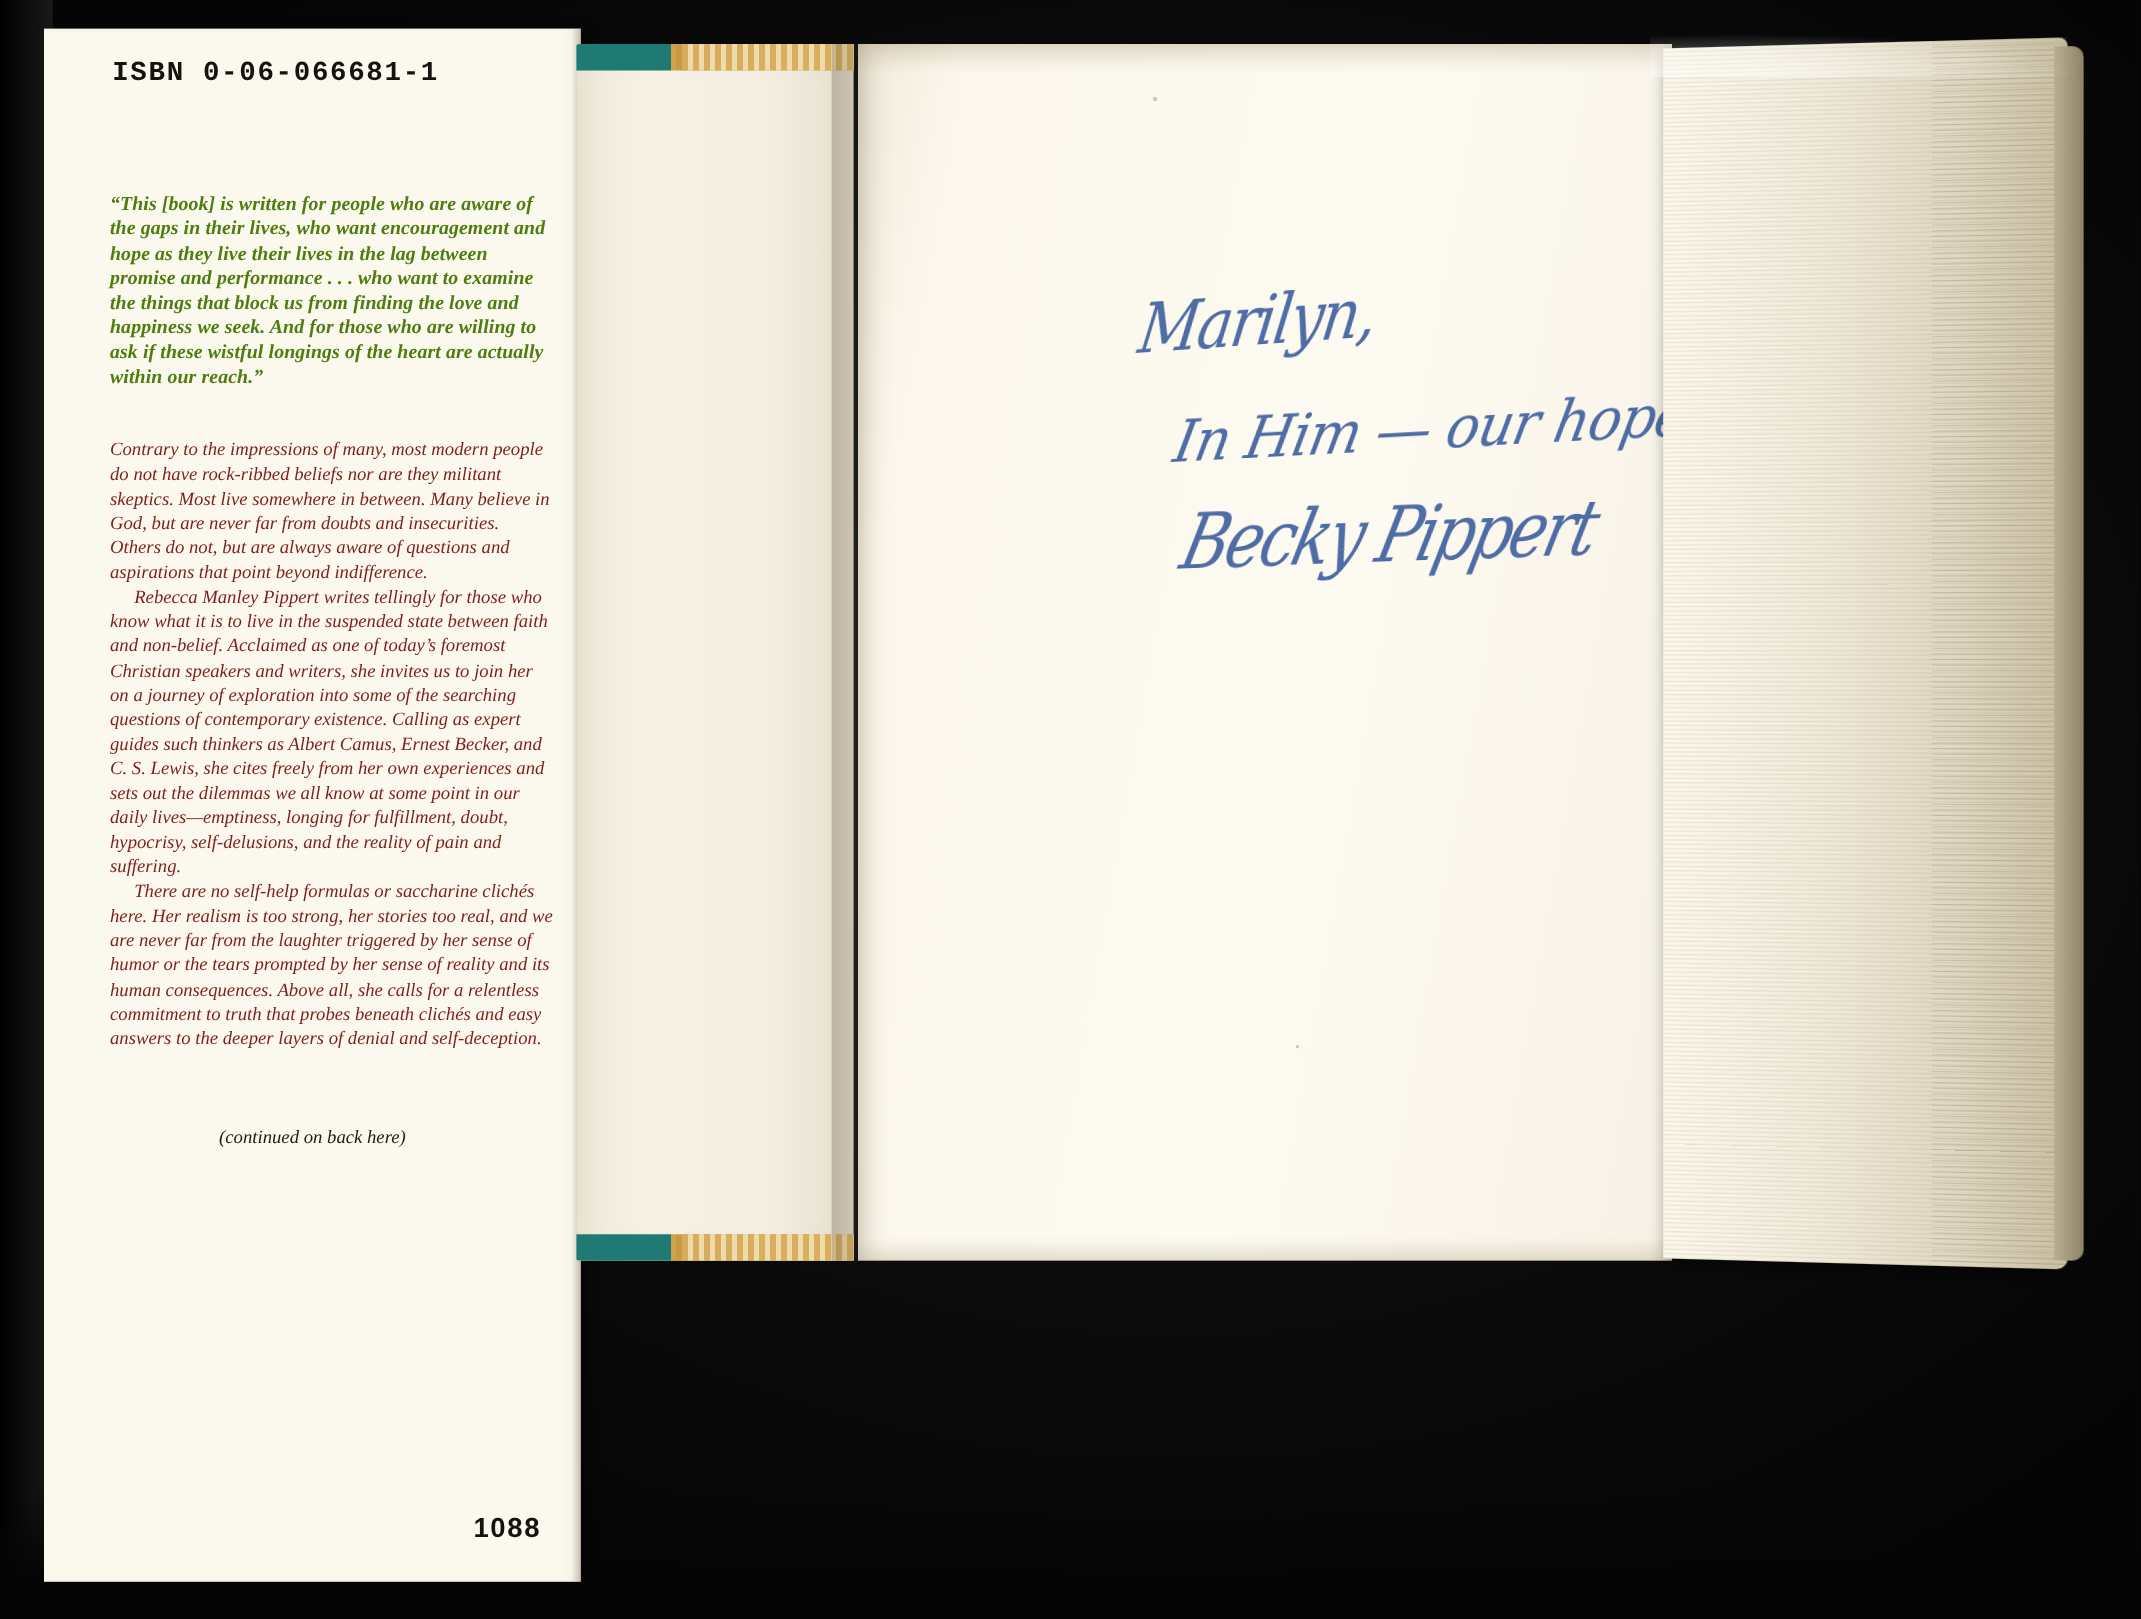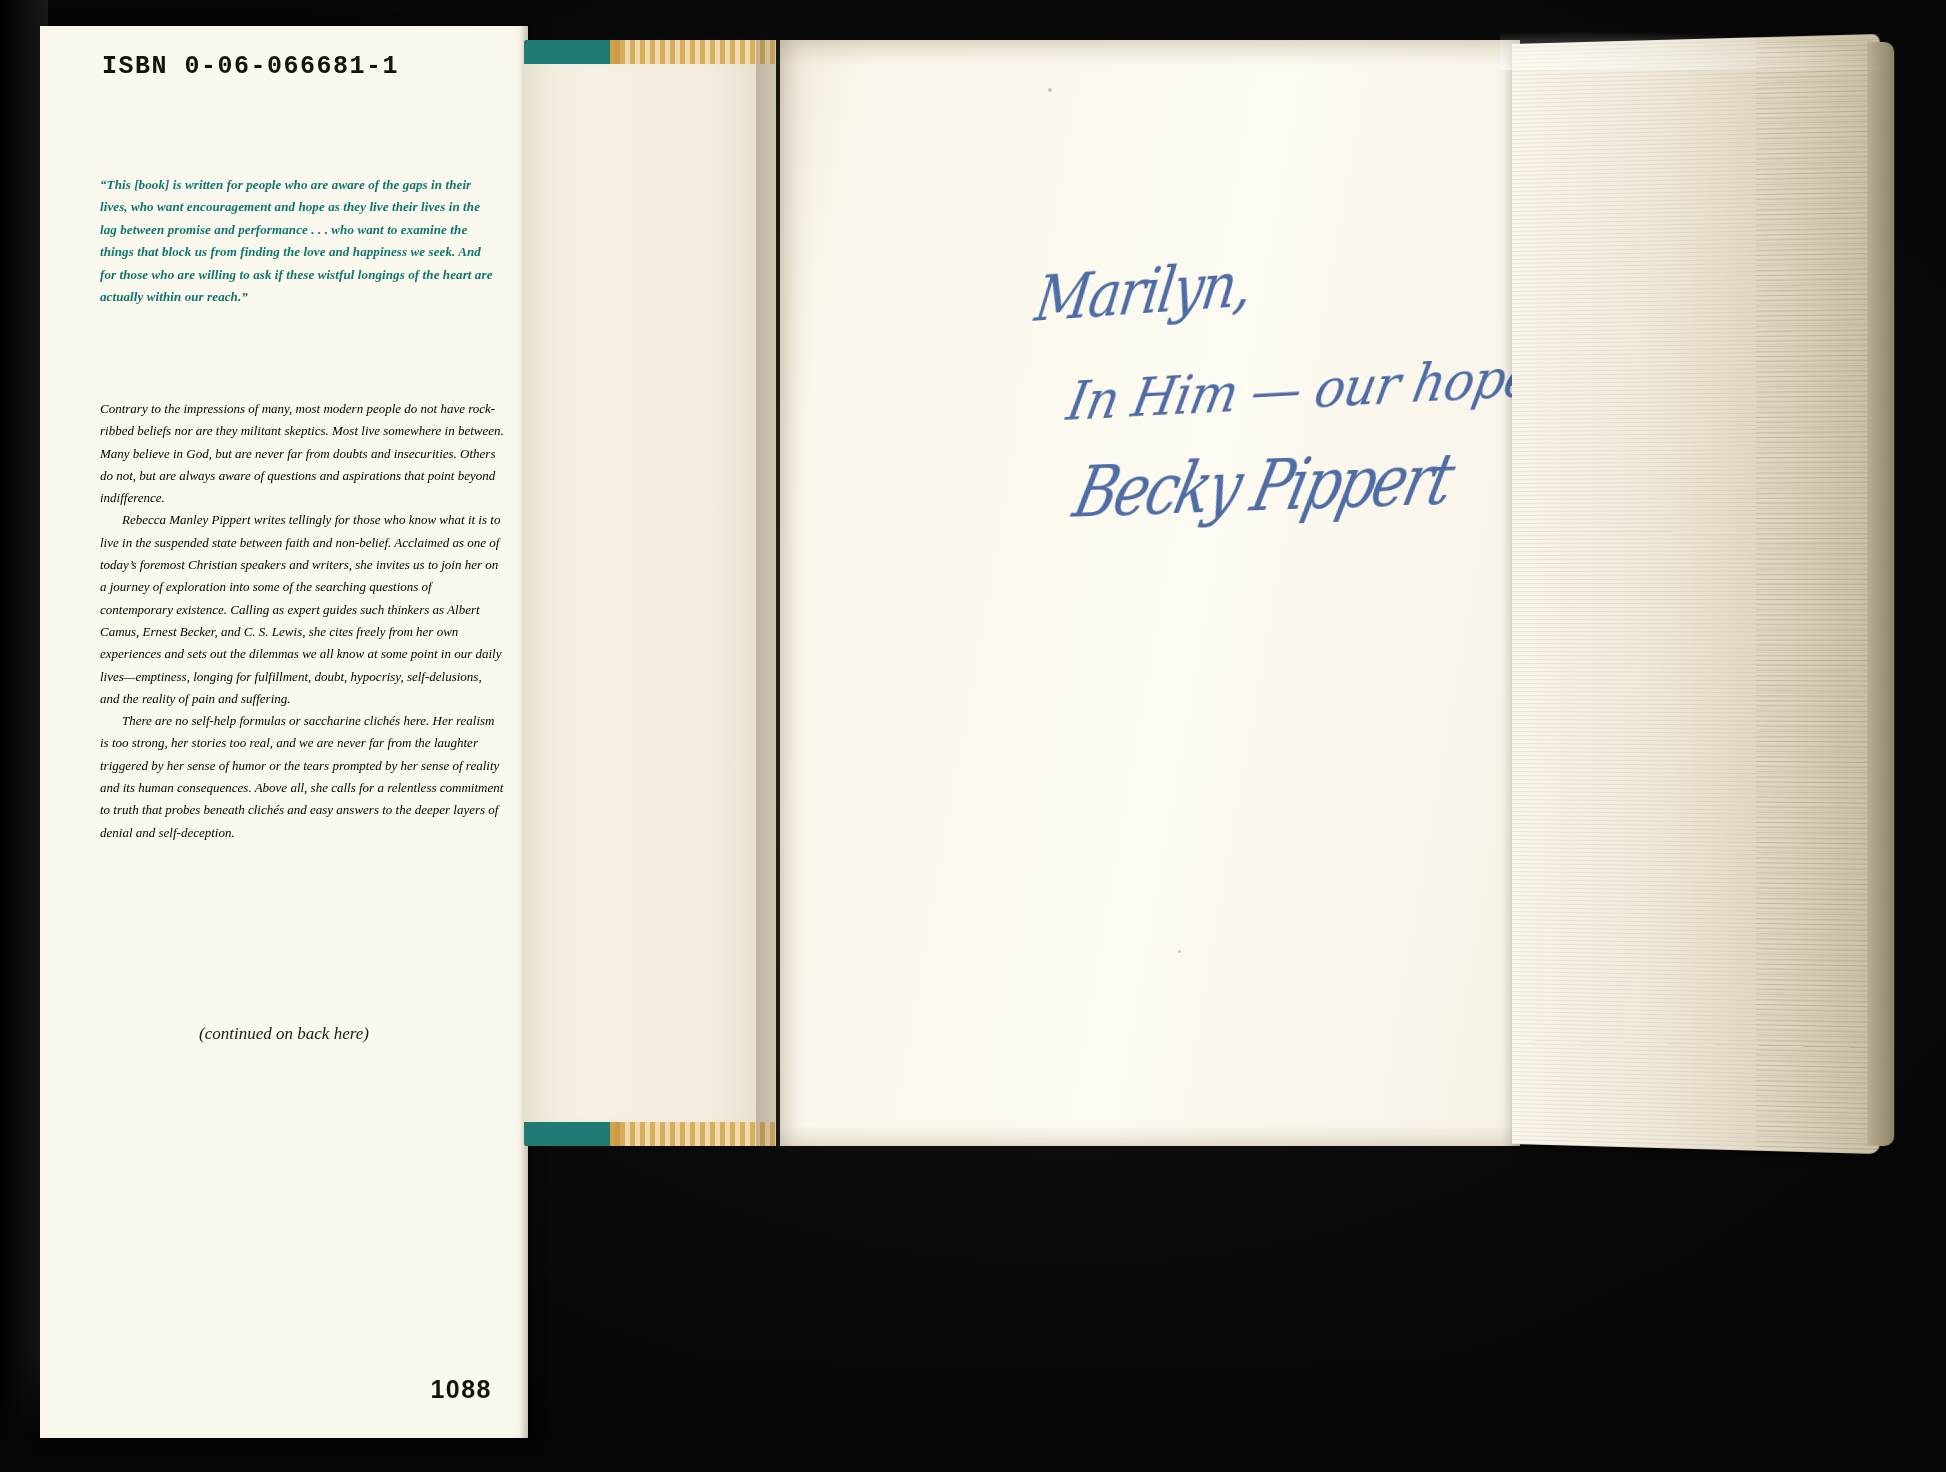--- a/index.html
+++ b/index.html
@@ -74,35 +74,35 @@
     font-size: 25px;
     letter-spacing: 1.5px;
     color: #14140f;
     font-weight: 700;
   }
   .quote {
     position: absolute;
     left: 60px;
     top: 148px;
     width: 400px;
-    color: #0f766e;
-    font-size: 13px;
+    color: #4d7c0f;
+    font-size: 18px;
     line-height: 22.4px;
     font-weight: 700;
     font-style: italic;
     font-family: "Liberation Serif", serif;
     letter-spacing: 0.1px;
   }
   .blurb {
     position: absolute;
     left: 60px;
     top: 372px;
     width: 404px;
-    color: #000000;
-    font-size: 13px;
+    color: #7f1d1d;
+    font-size: 17px;
     line-height: 22.3px;
     font-family: "Liberation Serif", serif;
     font-style: italic;
   }
   .blurb p { margin: 0 0 0 0; }
   .blurb p.indent { text-indent: 22px; }
   .continued {
     position: absolute;
     left: 0;
     top: 998px;

